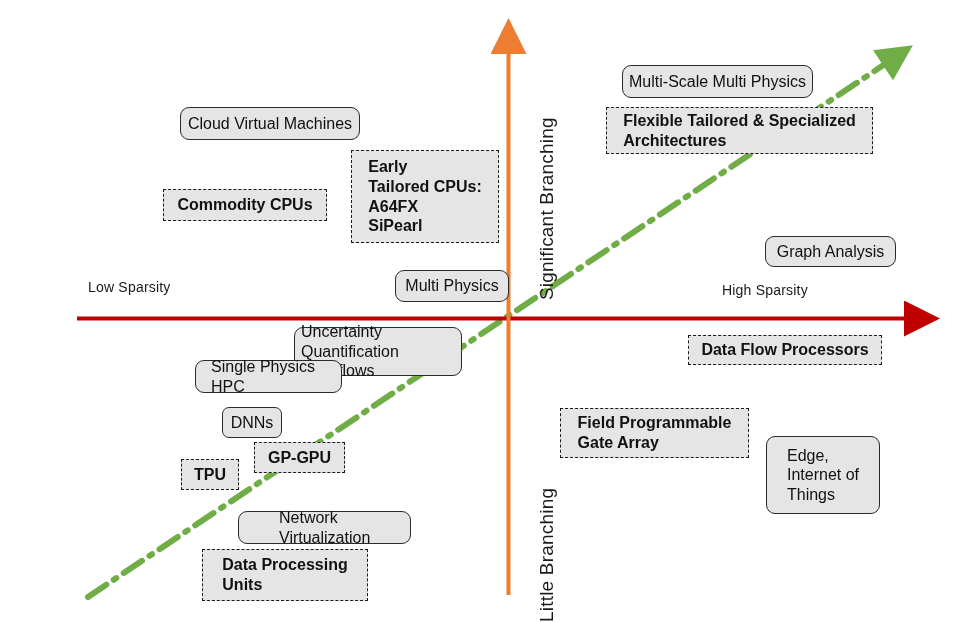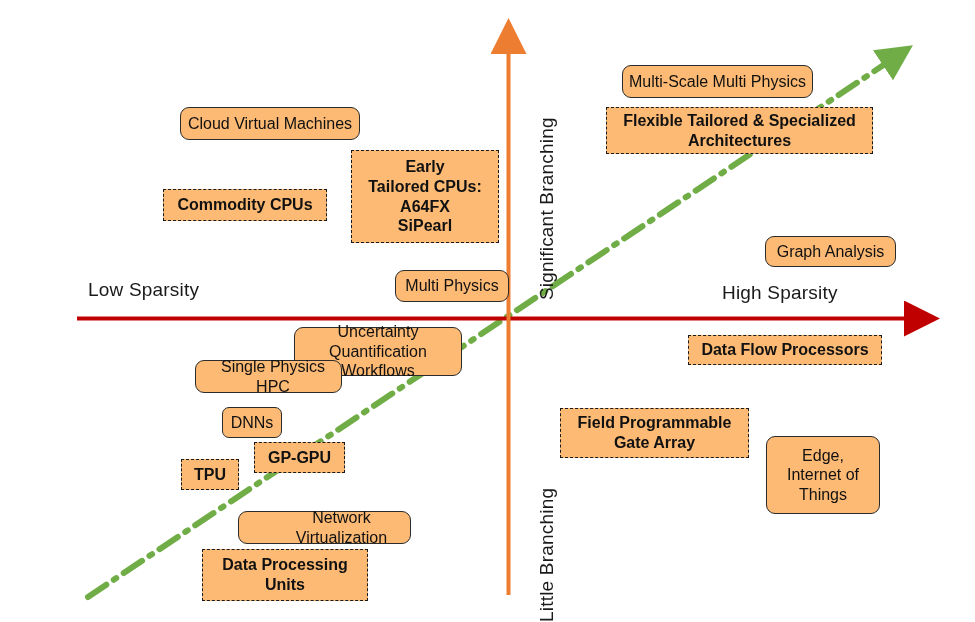--- a/index.html
+++ b/index.html
@@ -20,21 +20,21 @@
     position: absolute;
     left: 0;
     top: 0;
     width: 975px;
     height: 622px;
     pointer-events: none;
   }
   
   .axis-caption {
     position: absolute;
-    font-size: 19px;
+    font-size: 14px;
     color: #1a1a1a;
     white-space: nowrap;
     letter-spacing: 0.2px;
   }
   #label-low-sparsity  { left: 88px;  top: 279px; }
   #label-high-sparsity { left: 722px; top: 282px; }
   .axis-caption-vert {
     position: absolute;
     font-size: 19px;
     color: #1a1a1a;
@@ -46,22 +46,22 @@
   #label-significant-branching { left: 536px; top: 300px; }
   #label-little-branching      { left: 536px; top: 622px; }
 
   
   .node {
     position: absolute;
     box-sizing: border-box;
     display: flex;
     align-items: center;
     justify-content: center;
-    text-align: center;
-    background: #fdba74;
+    text-align: left;
+    background: #e5e5e5;
     color: #111111;
     line-height: 1.22;
     padding: 2px 6px;
   }
   .node.solid {
     border: 1.6px solid #2b2b2b;
     border-radius: 9px;
     font-weight: 400;
     font-size: 16px;
   }

